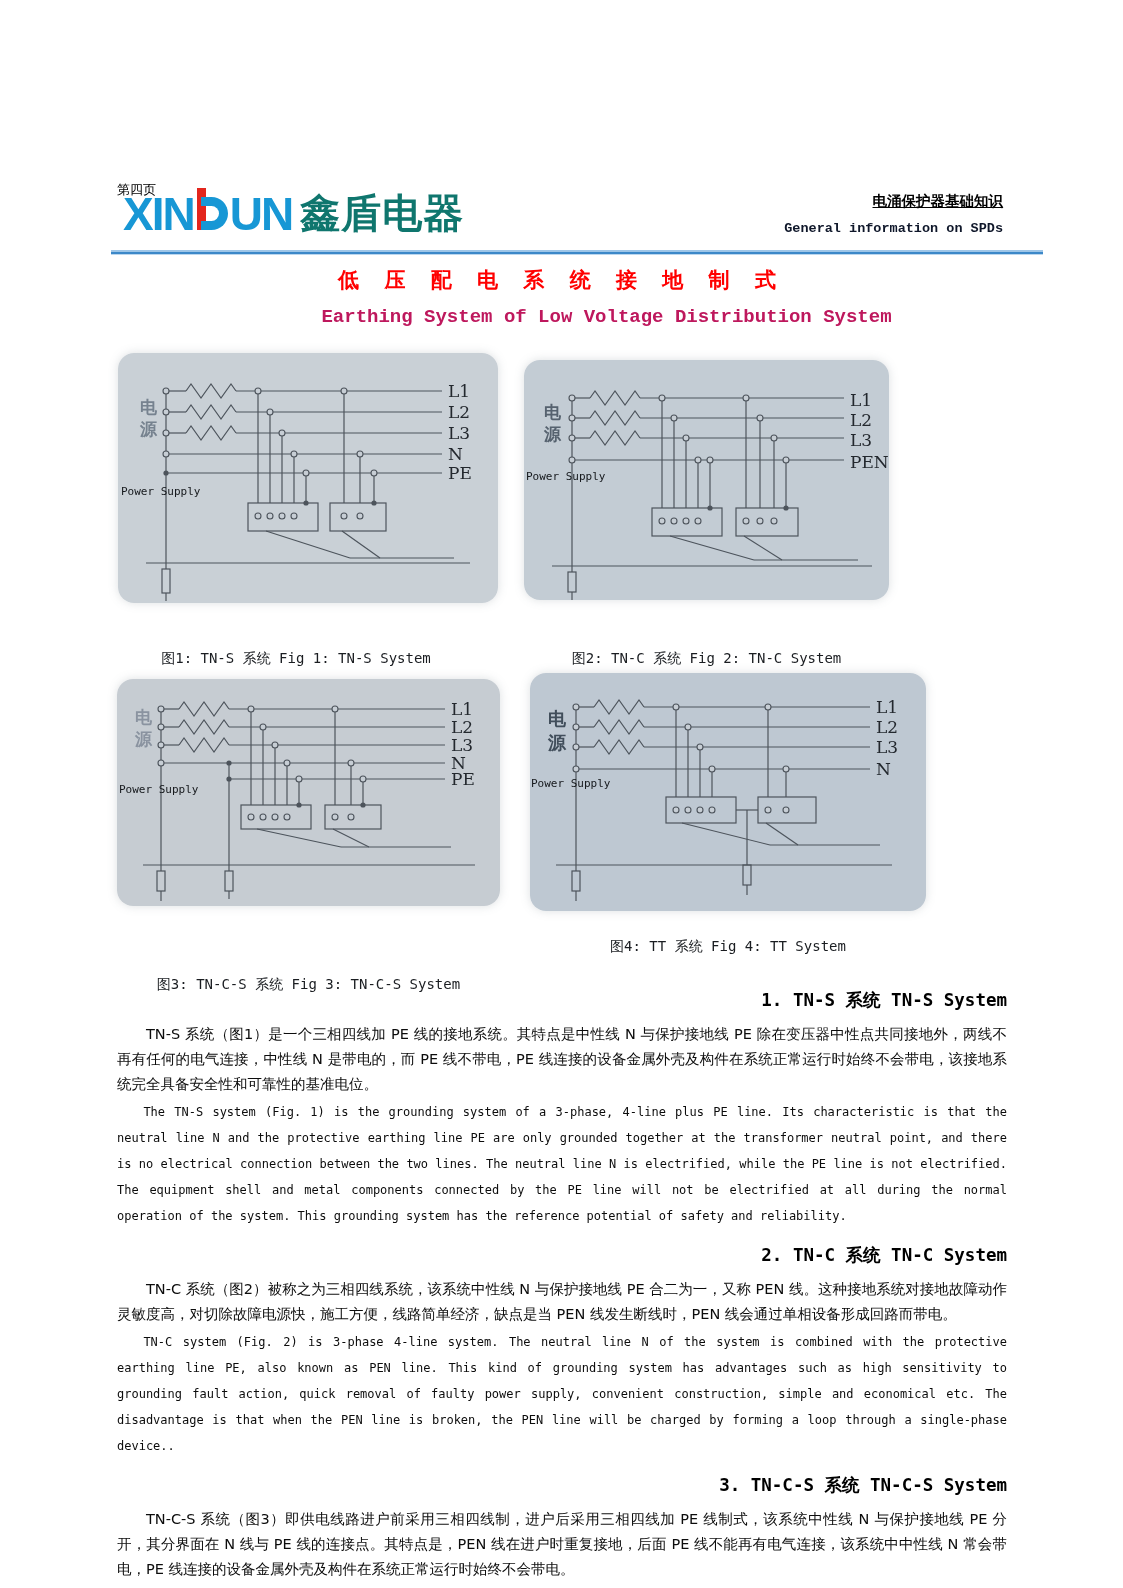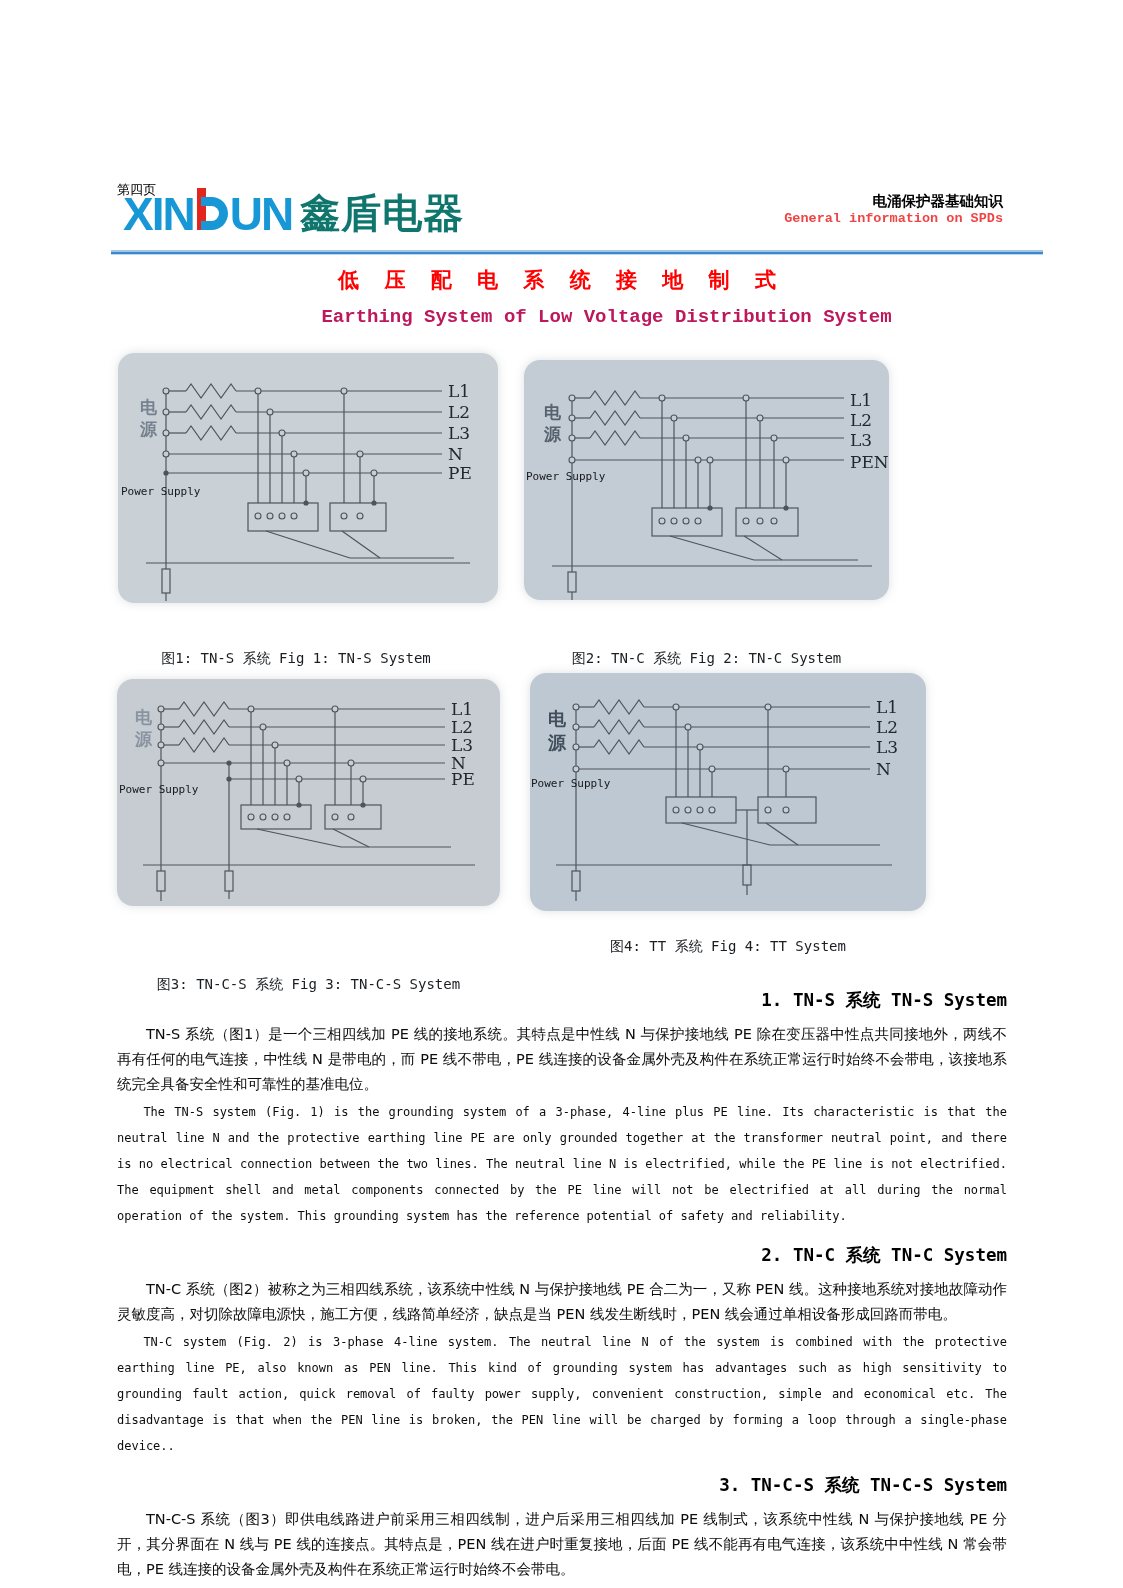--- a/index.html
+++ b/index.html
@@ -11,23 +11,23 @@
   .logo{position:absolute;left:123px;top:186px;white-space:nowrap;}
   .logo-latin{font-family:"Liberation Sans",sans-serif;font-weight:900;font-size:46px;
               color:#1797d5;letter-spacing:-2px;vertical-align:baseline;}
   .logo-d{display:inline-block;position:relative;width:31px;height:33px;vertical-align:0px;margin:0 2px 0 3px;}
   .logo-d .stem{position:absolute;left:0;bottom:0;width:9px;height:42px;background:#e3261d;}
   .logo-d .bowl{position:absolute;left:4px;right:0;top:0;bottom:0;
                 border:9px solid #1797d5;border-left:none;border-radius:0 17px 17px 0;}
   .logo-cjk{font-family:"DejaVu Sans",sans-serif;font-weight:800;font-size:40px;color:#0f766e;
             letter-spacing:1px;margin-left:8px;vertical-align:3px;}
   .hdr-right{position:absolute;right:120px;top:192px;text-align:right;}
-  .hdr-right .cn{font-size:14.5px;font-weight:700;color:#000;}
+  .hdr-right .cn{font-size:14.5px;font-weight:700;color:#000;text-decoration:underline;}
   .hdr-right .en{font-size:13.5px;font-family:"Liberation Mono","DejaVu Sans Mono",monospace;
-                 font-weight:700;color:#ef4444;margin-top:0;}
+                 font-weight:700;color:#0f172a;margin-top:10px;}
   .rule{position:absolute;left:111px;top:250px;width:932px;height:2px;background:#3c88c8;
         border-top:2px solid #9ec6e8;border-bottom:1px solid #bcd7ee;}
 
   
   .title-cn{position:absolute;left:0;top:266px;width:100%;text-align:center;
             font-size:21px;font-weight:700;letter-spacing:9px;color:#ff0000;}
   .title-en{position:absolute;left:0;top:306px;width:100%;text-align:center;
             font-family:"Liberation Mono","DejaVu Sans Mono",monospace;
             font-size:19px;font-weight:700;color:#be185d;padding-left:45px;}
 

